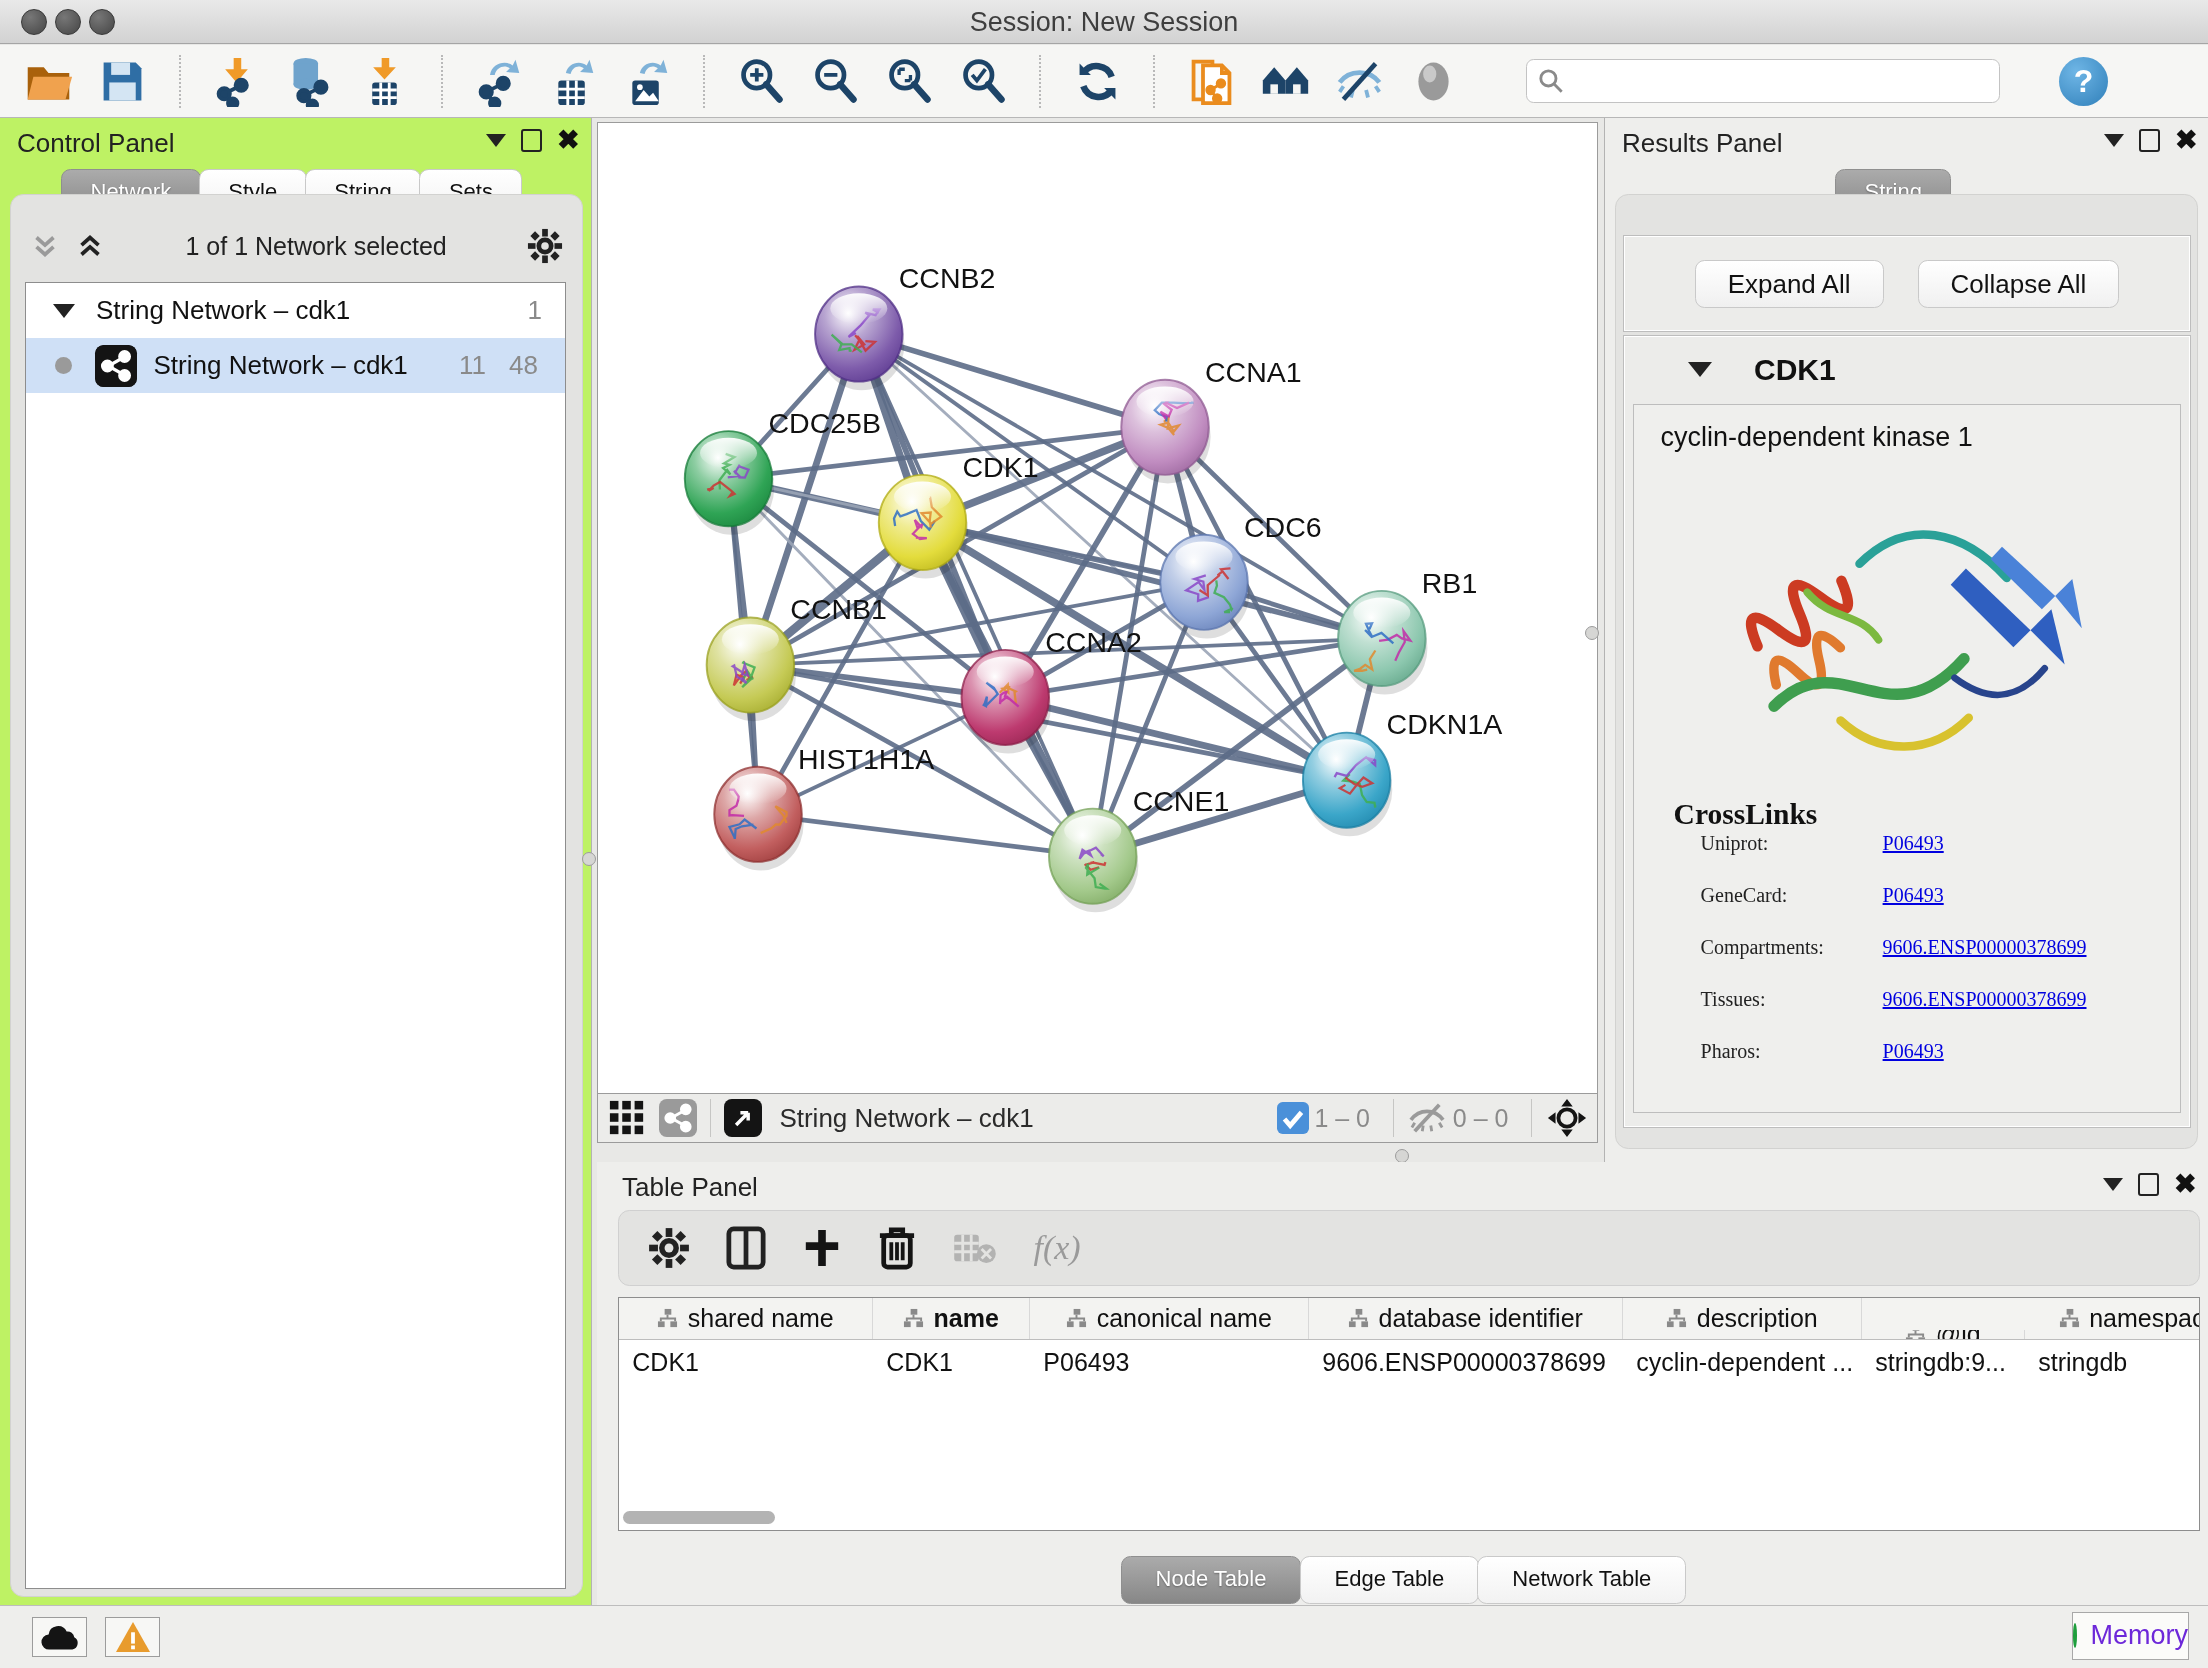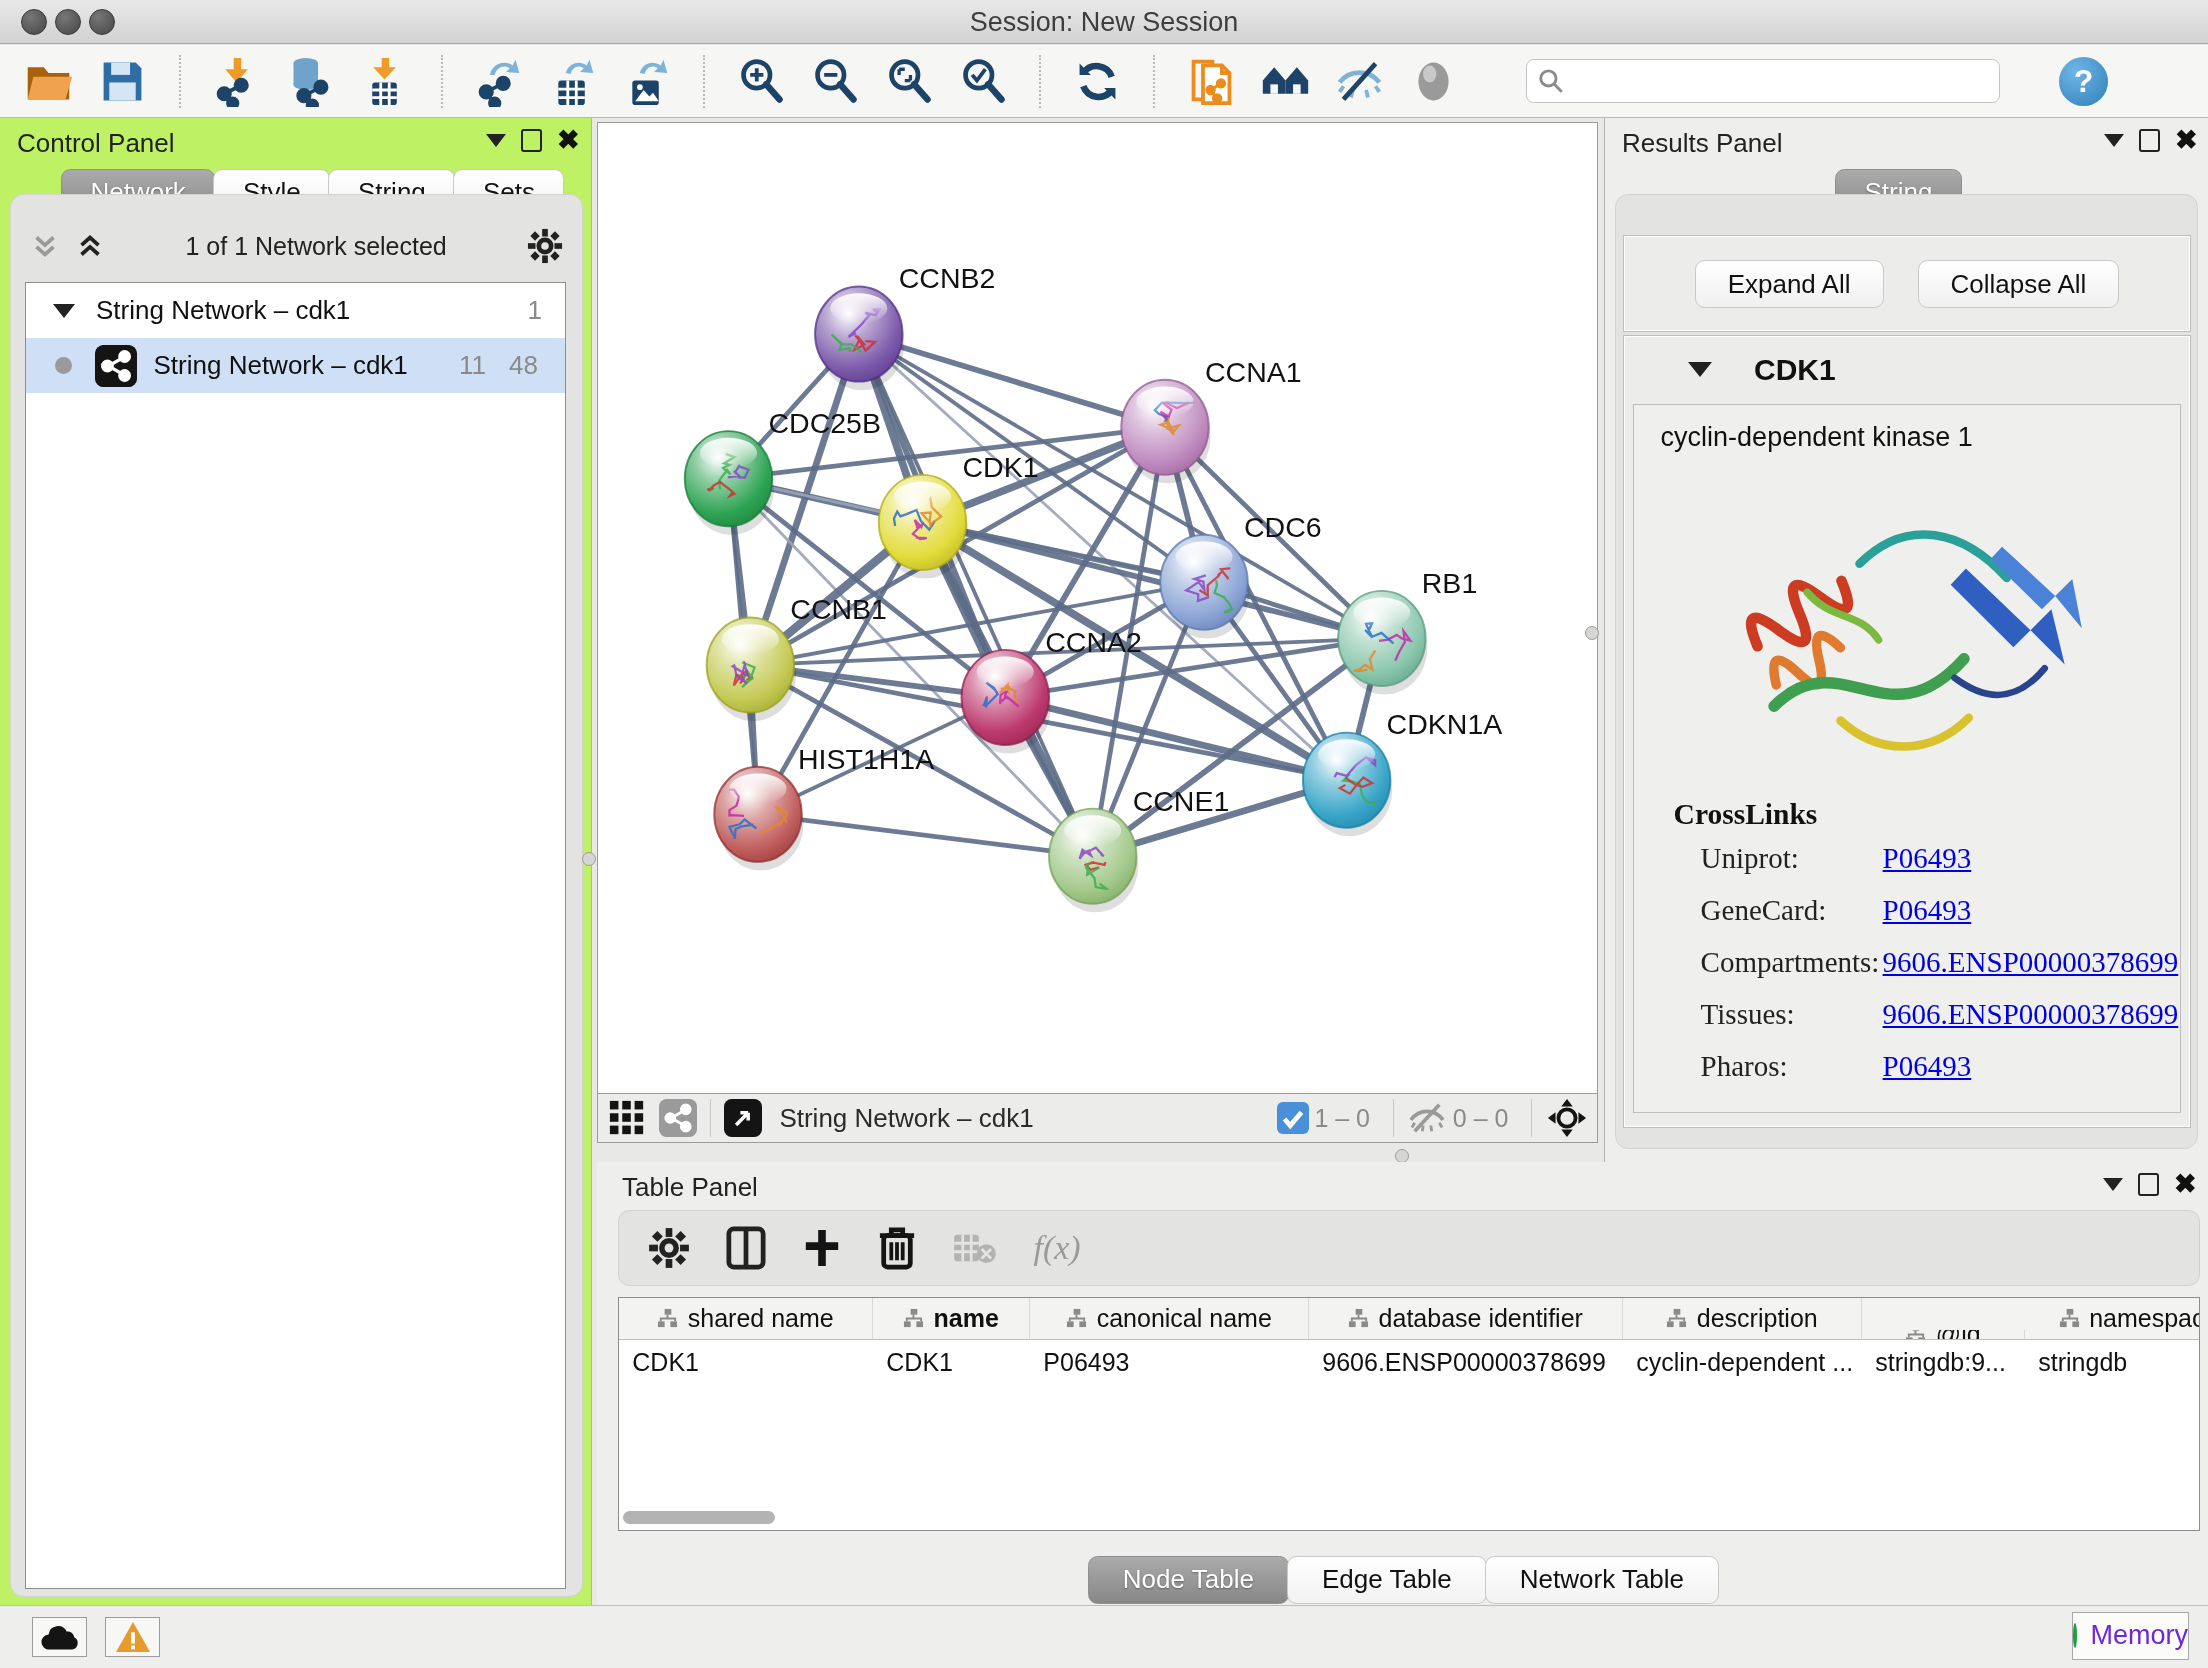--- a/index.html
+++ b/index.html
@@ -21,21 +21,21 @@
 .helpbtn{margin-left:36px;width:49px;height:49px;border-radius:50%;background:radial-gradient(circle at 35% 30%,#6fb6e6,#2f7fb9);display:flex;align-items:center;justify-content:center;color:#fff;font-size:32px;font-weight:bold;flex:0 0 auto}
 
 
 .phead{position:absolute;left:0;right:0;top:9.5px;height:34px}
 .phead .ptitle{position:absolute;left:17px;top:0;font-size:26px;color:#222}
 .pctrl{position:absolute;top:1.9px;right:11.4px;display:flex;align-items:center;gap:15px}
 .pctrl .tri{width:0;height:0;border-left:10.5px solid transparent;border-right:10.5px solid transparent;border-top:13.3px solid #222}
 .pctrl .sq{width:21px;height:23px;border:2.9px solid #222;border-radius:2.9px}
 .pctrl .xx{font-size:27px;font-weight:bold;color:#111;line-height:23px}
 .tabrow{position:absolute;top:51px;display:flex}
-.tab{height:48px;padding:0 28.5px;border:1.9px solid #c9c9c9;background:linear-gradient(#fff,#f2f2f2);font-size:26px;line-height:44px;color:#111;border-radius:9.5px;margin-right:-1.9px}
+.tab{height:48px;padding:0 28.5px;border:1.9px solid #c9c9c9;background:linear-gradient(#fff,#f2f2f2);font-size:22px;line-height:44px;color:#111;border-radius:9.5px;margin-right:-1.9px}
 .tab.active{background:linear-gradient(#ababab,#878787);color:#fff;border-color:#8f8f8f;text-shadow:0 1px 1.9px rgba(0,0,0,.35)}
 .graybox{position:absolute;background:#e3e3e1;border:1px solid #d2d2d0;border-radius:13.3px}
 
 
 .control-panel{position:absolute;left:0;top:118px;width:592px;height:1488px;background:#bef264;border-right:1.9px solid #b3b3b3}
 .control-panel .tabrow{left:61px}
 .control-panel .graybox{left:9.5px;right:7.6px;top:76px;bottom:9.5px}
 .netselrow{position:absolute;left:28.5px;right:28.5px;top:107px;height:42px;display:flex;align-items:center}
 .netselrow .seltext{flex:1;text-align:center;font-size:25px;color:#222}
 .treebox{position:absolute;left:25px;right:25px;top:164px;bottom:17px;background:#fff;border:1.9px solid #8d8d8d;overflow:hidden}
@@ -63,21 +63,21 @@
 .btnrow{display:flex;justify-content:center;gap:34px;padding:23px 0}
 .wbtn{height:48px;padding:0 32px;background:linear-gradient(#fff,#f0f0f0);border:1.9px solid #c9c9c9;border-radius:9.5px;font-size:26px;line-height:44px;color:#111}
 .cdkhead{height:65px;display:flex;align-items:center}
 .cdkhead .tri{width:0;height:0;border-left:12.4px solid transparent;border-right:12.4px solid transparent;border-top:15px solid #222;margin:0 42px 0 63px}
 .cdkhead .nm{font-size:30px;font-weight:bold;color:#111}
 .cdkinner{position:absolute;left:7.6px;right:7.6px;top:67px;bottom:13.3px;background:#efefed;border:1px solid #bdbdbd;overflow:hidden}
 .desc{font-size:27px;color:#111;padding:17px 0 0 27px}
 .protein{display:block;margin:25px auto 0 auto}
 .xl{font-family:"Liberation Serif",serif;padding-left:40px}
 .xl .xlt{font-size:29.5px;font-weight:bold;color:#111;margin:25px 0 1px 0}
-.xlrow{display:flex;font-size:29px;height:52px;align-items:center}
+.xlrow{display:flex;font-size:20px;height:52px;align-items:flex-start}
 .xlrow .xla{width:209px;padding-left:27px;color:#222}
 .xlrow .xlv{color:#0000e0;text-decoration:underline}
 
 
 .table-panel{position:absolute;left:597px;top:1162px;width:1611px;height:443px;background:#eeeeec}
 .table-panel .tbar{position:absolute;left:21px;right:7.6px;top:48px;height:76px;background:#e3e3e1;border:1px solid #d0d0d0;border-radius:11.4px;display:flex;align-items:center;gap:36px;padding:0 28.5px}
 .tablebox{position:absolute;left:21px;right:7.6px;top:135px;height:234px;background:#fff;border:1.9px solid #8d8d8d;overflow:hidden}
 .thead{display:flex;height:42px;background:#f3f3f1;border-bottom:1.9px solid #bdbdbd}
 .th{display:flex;align-items:center;justify-content:center;gap:9.5px;font-size:25px;color:#111;border-right:1.9px solid #d8d8d8;flex:0 0 auto;overflow:hidden;white-space:nowrap}
 .trd{display:flex;height:44px;align-items:center}

